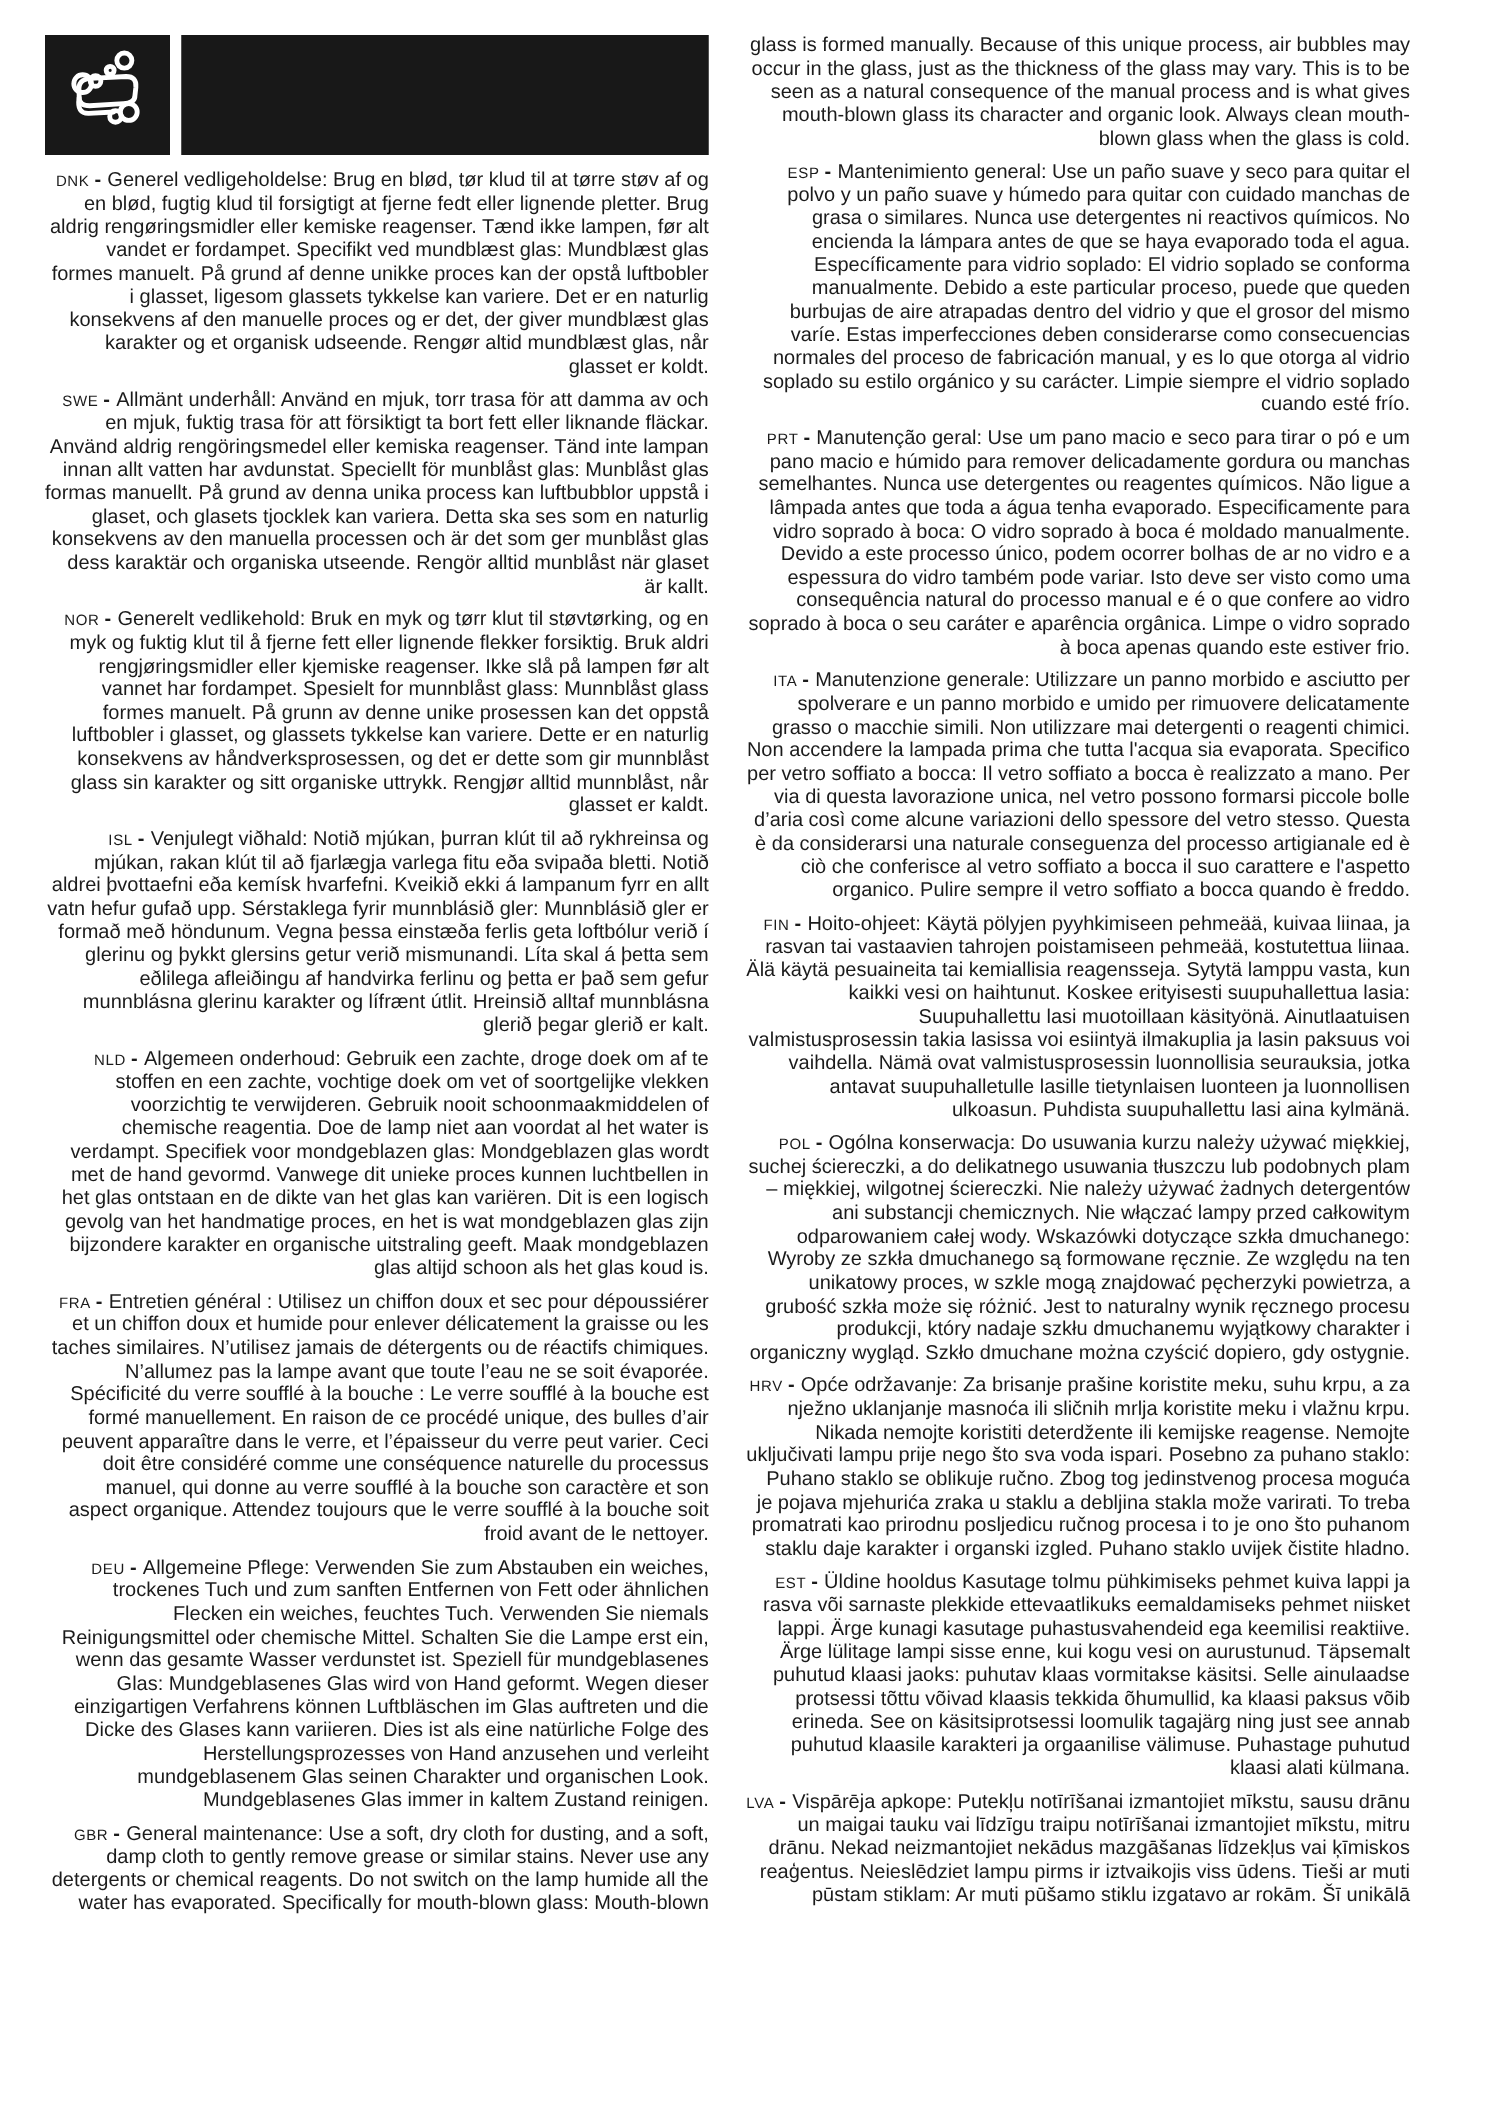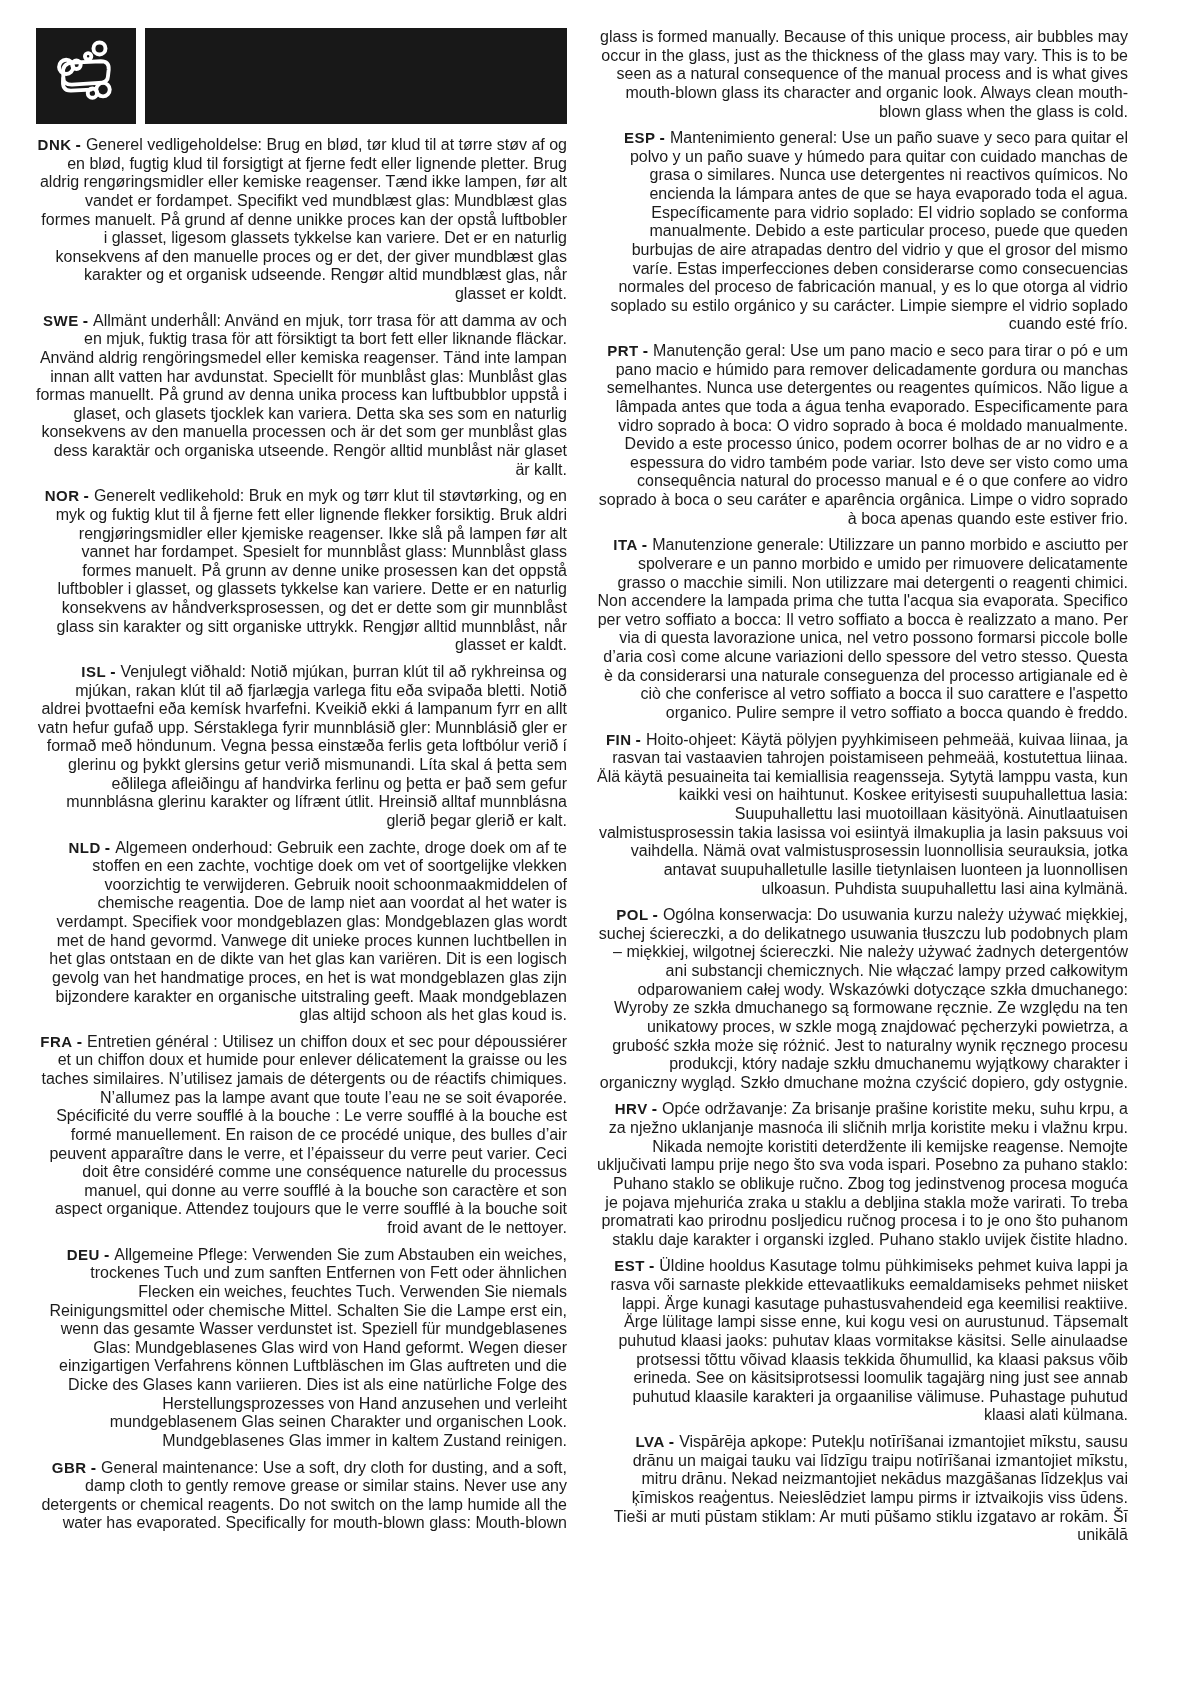--- a/index.html
+++ b/index.html
@@ -35,23 +35,23 @@
     background: #181818;
     height: 96px;
   }
   p.para {
     margin: 0 0 8px 0;
     font-size: 16px;
     line-height: 1.165;
     text-align: right;
   }
   p.para .code {
-    font-weight: 700;
+    font-weight: 400;
     letter-spacing: 0.5px;
-    font-size: 15px;
+    font-size: 12px;
   }
   p.para .sep {
     font-weight: 700;
     margin: 0 5px 0 4px;
   }
 </style>
 </head>
 <body>
 
 <div class="page">

